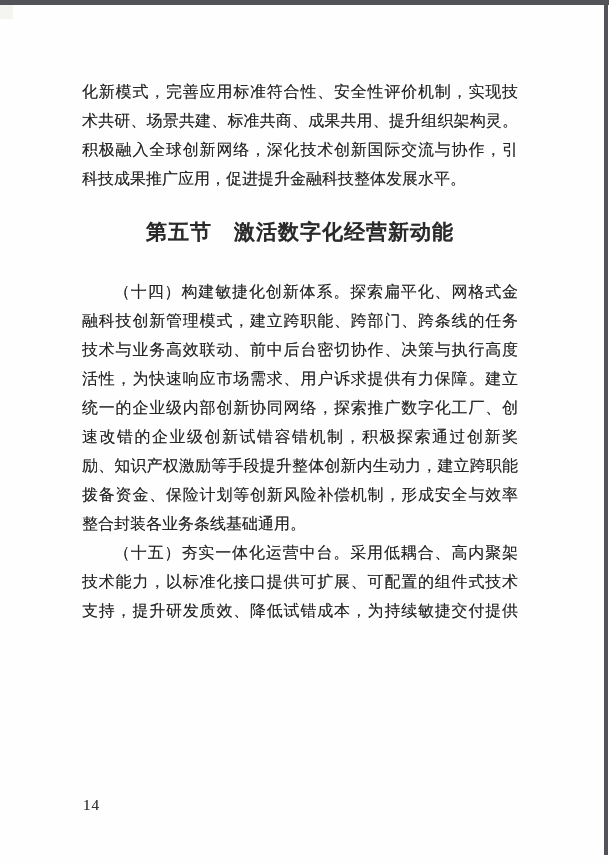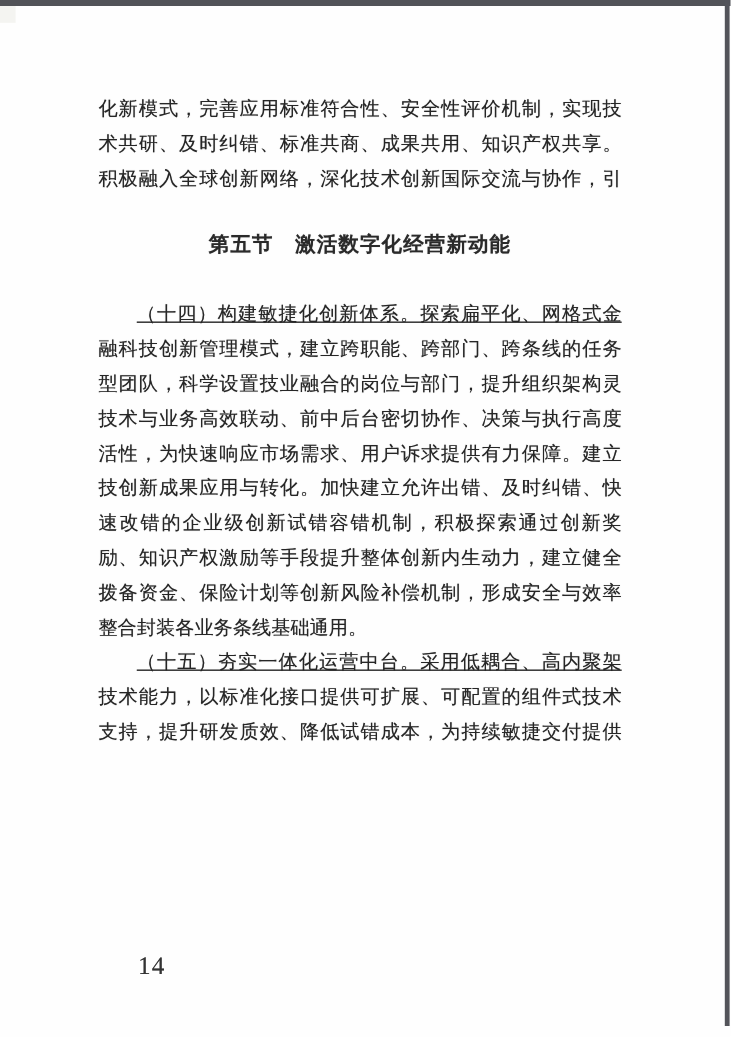--- a/index.html
+++ b/index.html
@@ -46,73 +46,72 @@
   .line {
     height: 29px;
     line-height: 29px;
     font-size: 16px;
     text-align: justify;
     text-align-last: justify;
     text-shadow: 0 0 0.6px rgba(45,45,45,0.55);
     white-space: nowrap;
     overflow: visible;
   }
-  .line.indent { text-indent: 2em; text-decoration: underline; }
+  .line.indent { text-indent: 2em; }
   .line.end { text-align-last: left; }
 
   .section-heading {
     height: 29px;
     line-height: 29px;
     margin: 25px 0 30px 0;
     text-align: center;
     text-align-last: center;
-    font-size: 17px;
+    font-size: 21px;
     font-weight: 700;
     letter-spacing: 1px;
     color: #2a2a2a;
     text-shadow: 0 0 0.6px rgba(45,45,45,0.5);
   }
 
   .page-number {
     position: absolute;
     left: 83px;
     top: 796px;
-    font-size: 21px;
+    font-size: 15px;
     line-height: 18px;
     letter-spacing: 1px;
     color: #333333;
     text-shadow: 0 0 0.5px rgba(45,45,45,0.5);
-    margin-left: 32px;
   }
 </style>
 </head>
 <body>
 
 <div class="sheet">
 
   <div class="scan-top-bar"></div>
   <div class="scan-right-edge"></div>
   <div class="scan-corner-patch"></div>
 
   <div class="text-block">
 
     <div class="line">化新模式，完善应用标准符合性、安全性评价机制，实现技</div>
-    <div class="line">术共研、及时纠错、标准共商、成果共用、知识产权共享。</div>
+    <div class="line">术共研、场景共建、标准共商、成果共用、提升组织架构灵。</div>
     <div class="line">积极融入全球创新网络，深化技术创新国际交流与协作，引</div>
+    <div class="line end">科技成果推广应用，促进提升金融科技整体发展水平。</div>
 
     <div class="section-heading">第五节　激活数字化经营新动能</div>
 
     <div class="line indent">（十四）构建敏捷化创新体系。探索扁平化、网格式金</div>
     <div class="line">融科技创新管理模式，建立跨职能、跨部门、跨条线的任务</div>
-    <div class="line">型团队，科学设置技业融合的岗位与部门，提升组织架构灵</div>
     <div class="line">技术与业务高效联动、前中后台密切协作、决策与执行高度</div>
     <div class="line">活性，为快速响应市场需求、用户诉求提供有力保障。建立</div>
-    <div class="line">技创新成果应用与转化。加快建立允许出错、及时纠错、快</div>
+    <div class="line">统一的企业级内部创新协同网络，探索推广数字化工厂、创</div>
     <div class="line">速改错的企业级创新试错容错机制，积极探索通过创新奖</div>
-    <div class="line">励、知识产权激励等手段提升整体创新内生动力，建立健全</div>
+    <div class="line">励、知识产权激励等手段提升整体创新内生动力，建立跨职能</div>
     <div class="line">拨备资金、保险计划等创新风险补偿机制，形成安全与效率</div>
     <div class="line end">整合封装各业务条线基础通用。</div>
 
     <div class="line indent">（十五）夯实一体化运营中台。采用低耦合、高内聚架</div>
     <div class="line">技术能力，以标准化接口提供可扩展、可配置的组件式技术</div>
     <div class="line">支持，提升研发质效、降低试错成本，为持续敏捷交付提供</div>
 
   </div>
 
   <div class="page-number">14</div>

